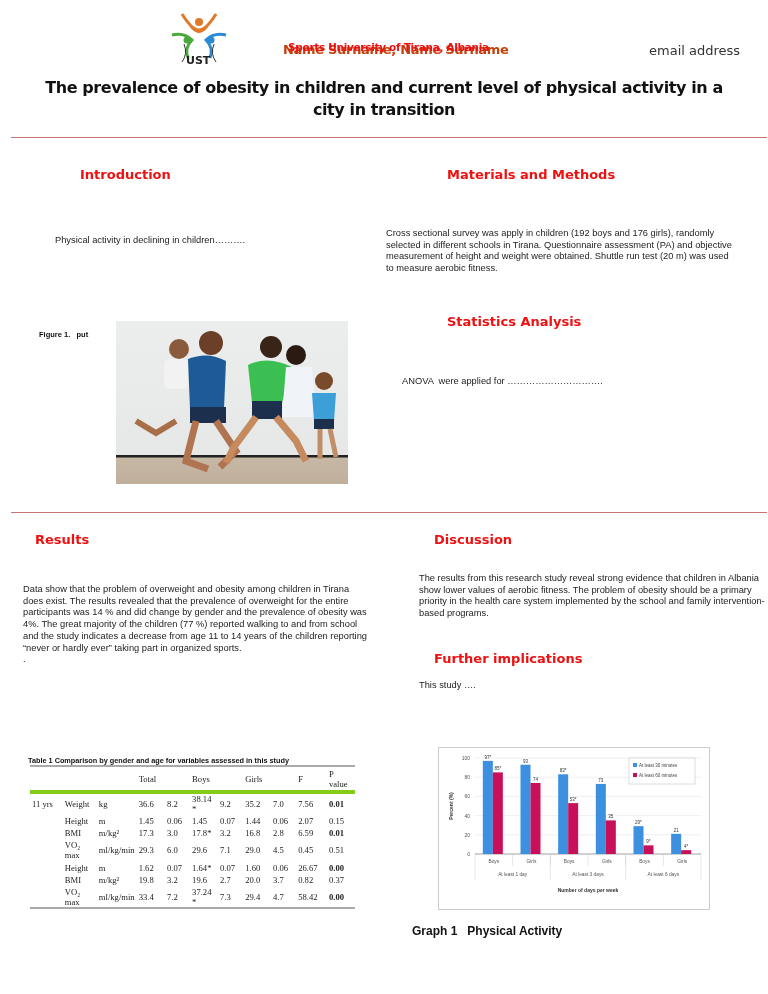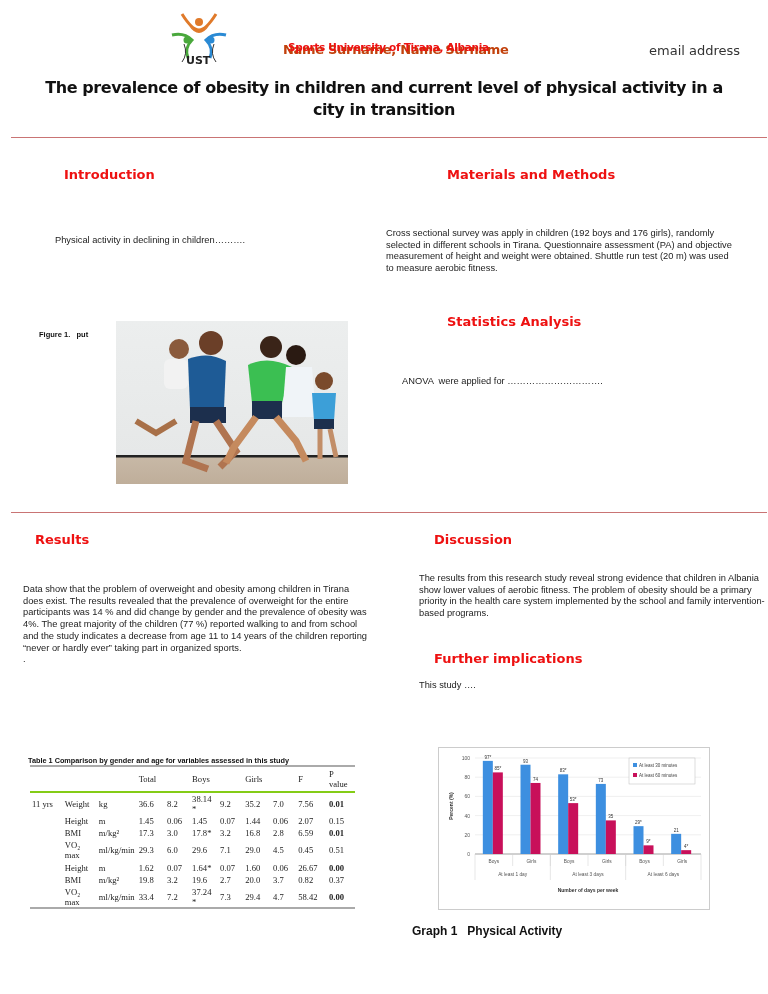--- a/index.html
+++ b/index.html
@@ -8,21 +8,21 @@
   .hdr-name { left: 283px; top: 26px; font-size: 13px; font-weight: bold; color: #c2410c; font-family: "DejaVu Sans", sans-serif; letter-spacing: -0.3px; margin-top: 16px; }
   .hdr-uni { left: 288px; top: 41px; font-size: 10.5px; font-weight: bold; color: #ee1111; font-family: "DejaVu Sans", sans-serif; letter-spacing: -0.3px; }
   .hdr-email { left: 649px; top: 43px; font-size: 13px; color: #333; font-family: "DejaVu Sans", sans-serif; }
   .title { left: 30px; width: 708px; top: 77px; text-align: center; font-size: 16px; font-weight: bold; line-height: 22px; color: #111; font-family: "DejaVu Sans", sans-serif; letter-spacing: -0.4px; }
   .rule { left: 11px; width: 756px; height: 1px; background: #c97474; }
   .sec-h { font-size: 13px; font-weight: bold; color: #ee1111; font-family: "DejaVu Sans", sans-serif; }
   .body-t { font-size: 9.3px; line-height: 11.7px; color: #222; }
   .cap { font-size: 7.5px; font-weight: bold; color: #111; }
   table.t1 { border-collapse: collapse; font-family: "Liberation Serif", serif; font-size: 8.6px; color: #222; }
   table.t1 td { padding: 0 2px; vertical-align: middle; line-height: 10px; }
-  table.t1 tr.hd td { border-top: 2px solid #aaa; border-bottom: 2px solid #84cc16; height: 26px; margin-left: 33px; }
+  table.t1 tr.hd td { border-top: 2px solid #aaa; border-bottom: 4px solid #84cc16; height: 26px; margin-left: 33px; }
   table.t1 tr.bottom td { border-bottom: 2px solid #aaa; }
   table.t1 tr.sep td { border-top: 1px solid #aaa; }
   .b { font-weight: bold; }
   .chart-box { left: 438px; top: 747px; width: 272px; height: 163px; border: 1px solid #ccc; background: #fff; }
 </style>
 </head>
 <body>
 
 <div class="abs" style="left:170px; top:10px; width:58px; height:58px;">
   <svg width="58" height="58" viewBox="0 0 58 58">
@@ -38,21 +38,21 @@
   </svg>
   <div style="position:absolute; left:16px; top:44px; font-size:11px; font-weight:bold; color:#222; font-family:'DejaVu Sans', sans-serif;">UST</div>
 </div>
 <div class="abs hdr-name">Name Surname, Name Surname</div>
 <div class="abs hdr-uni">Sports University of Tirana, Albania</div>
 <div class="abs hdr-email">email address</div>
 
 <div class="abs title">The prevalence of obesity in children and current level of physical activity in a city in transition</div>
 <div class="abs rule" style="top:137px;"></div>
 
-<div class="abs sec-h" style="left:64px; top:167px;">Introduction</div>
+<div class="abs sec-h" style="left:80px; top:167px;">Introduction</div>
 <div class="abs body-t" style="left:23px; top:235px; width:345px;margin-left:32px;">
   <div>Physical activity in declining in children……….</div>
 </div>
 
 <div class="abs cap" style="left:39px; top:330px; white-space:pre;">Figure 1.   put</div>
 <div class="abs" style="left:116px; top:321px; width:232px; height:163px; background:linear-gradient(#eceeee 0%, #e6e8e8 82%, #222 82.5%, #222 83.5%, #c7b8a6 84%, #bfae9a 100%); overflow:hidden;">
   <svg width="232" height="163" viewBox="0 0 232 163">
 
     <circle cx="63" cy="28" r="10" fill="#8a5a3c"></circle>
     <rect x="48" y="38" width="24" height="30" rx="6" fill="#f2f2f2"></rect>

